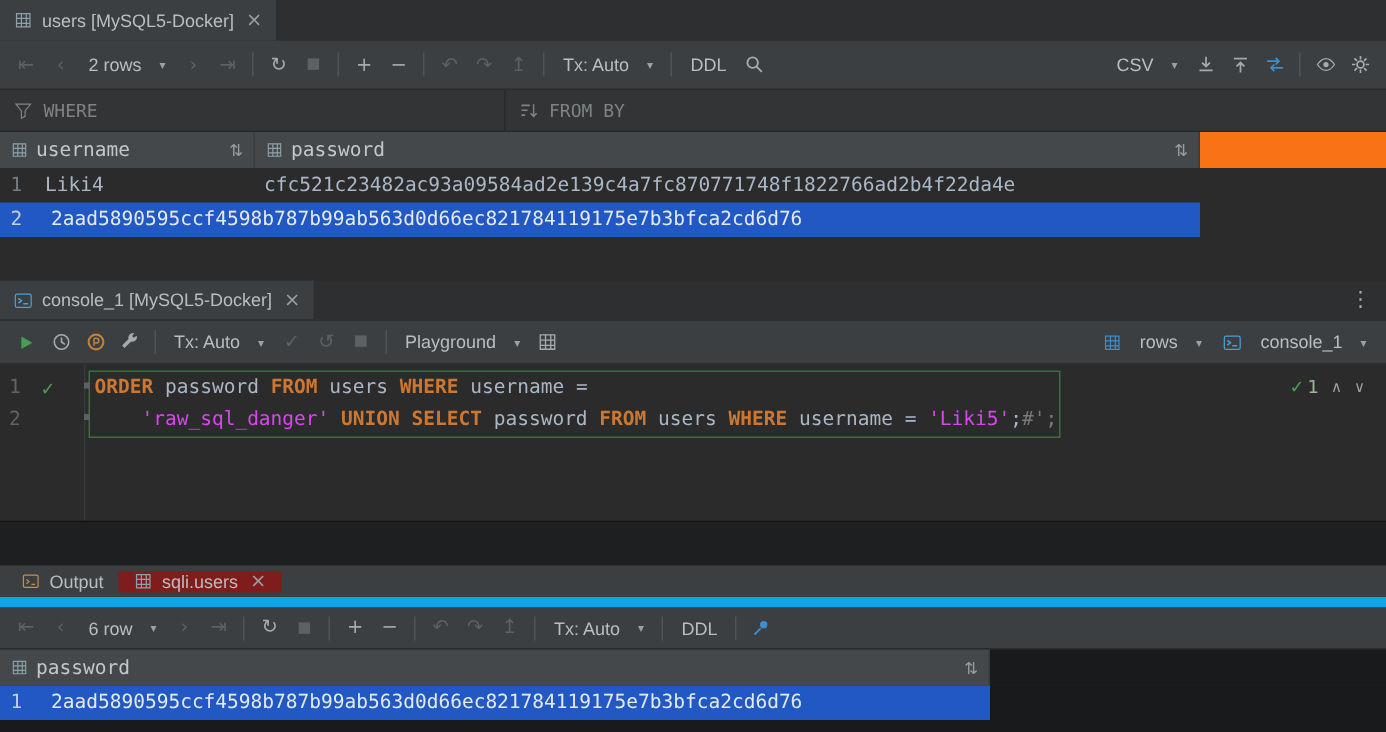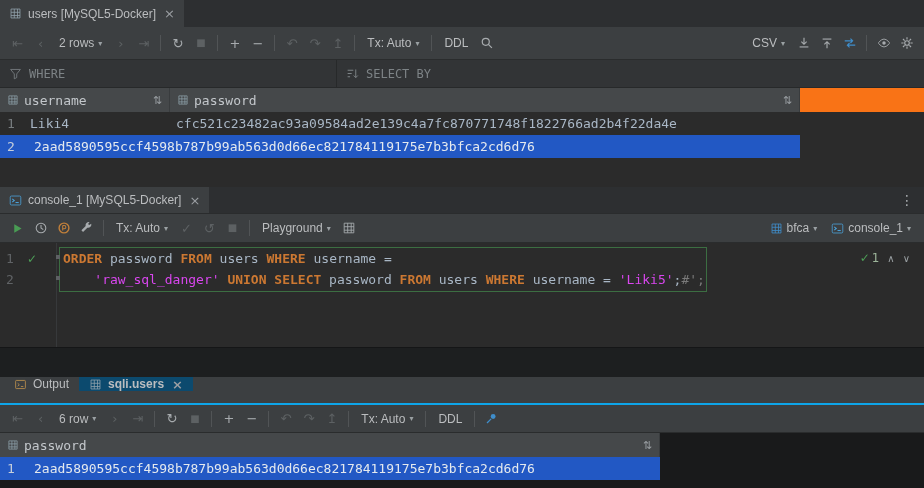--- a/index.html
+++ b/index.html
@@ -20,21 +20,21 @@
 
 
 .toolbar{background:#3c3f41;display:flex;align-items:center;padding:0 6px;border-bottom:1px solid #2a2c2d;flex:0 0 auto;}
 .toolbar.h33{height:33px;}
 .toolbar.h30{height:30px;border-top:1px solid #2a2c2d;}
 .toolbar.h28{height:28px;}
 .tbtn{min-width:23px;height:22px;display:flex;align-items:center;justify-content:center;color:#a7abae;font-family:"DejaVu Sans",sans-serif;font-size:13px;line-height:1;}
 .tbtn.disabled{color:#5d6163;}
 .tbtn.sm{font-size:10px;}
 .tsep{width:1px;height:16px;background:#515456;margin:0 5px;flex:0 0 auto;}
-.tlabel{display:flex;align-items:center;gap:4px;padding:0 7px;color:#bbbdbf;white-space:nowrap;}
+.tlabel{display:flex;align-items:center;gap:12px;padding:0 7px;color:#bbbdbf;white-space:nowrap;}
 .chev{font-size:8px;color:#9aa0a3;font-family:"DejaVu Sans",sans-serif;}
 .tspacer{flex:1;}
 .c-green{color:#499c54;}
 .c-blue{color:#3f8ecb;}
 .c-teal{color:#4aa0d8;}
 .c-orange{color:#c07f3a;}
 .c-amber{color:#c0934d;}
 .c-gridicon{color:#8fa0aa;}
 .c-dim{color:#7d8386;}
 
@@ -81,23 +81,23 @@
 .kw{color:#cc7832;font-weight:bold;}
 .pl{color:#a9b7c6;}
 .str{color:#d946ef;}
 .cmt{color:#7a7a7a;}
 .execwidget{position:absolute;top:8px;right:14px;display:flex;align-items:center;gap:8px;font-family:"DejaVu Sans",sans-serif;}
 .wcheck{color:#4d9f57;font-size:12px;font-weight:bold;}
 .wcount{color:#9db59a;font-size:12px;margin-left:-6px;}
 .wnav{color:#9aa0a3;font-size:10px;}
 
 
-.btabbar{height:28px;background:#3c3f41;display:flex;align-items:flex-start;border-bottom:2px solid #0ea5e9;flex:0 0 auto;padding-left:4px;}
+.btabbar{height:28px;background:#3c3f41;display:flex;align-items:center;border-bottom:7px solid #0ea5e9;flex:0 0 auto;padding-left:4px;}
 .btab{display:flex;align-items:center;gap:6px;padding:0 10px;color:#bbbdbf;}
-.btab.active{background:#0c4a6e;font-weight:bold;}
+.btab.active{background:#7f1d1d;}
 </style>
 </head>
 <body>
 
 <svg width="0" height="0" style="position:absolute">
   <defs>
     <symbol id="sym-grid" viewBox="0 0 16 16">
       <path d="M2.5 2.5h11v11h-11z" fill="none" stroke="currentColor"></path>
       <path d="M2.5 6.5h11M2.5 10.5h11M6.5 2.5v11M10.5 2.5v11" stroke="currentColor" fill="none"></path>
     </symbol>
@@ -244,21 +244,21 @@
     <div class="fcell where">
       <svg class="icn c-dim" width="13" height="13">
           <use href="#sym-funnel"></use>
         </svg>
       <span>WHERE</span>
     </div>
     <div class="fcell">
       <svg class="icn c-dim" width="13" height="13">
           <use href="#sym-orderby"></use>
         </svg>
-      <span>SELECT BY</span>
+      <span>FROM BY</span>
     </div>
   </div>
 
   <div class="gridhead">
     <div class="gh-cell gh-user">
       <svg class="icn c-gridicon" width="12" height="12">
           <use href="#sym-grid"></use>
         </svg>
       <span>username</span>
       <span class="sorticon">⇅</span>
@@ -342,21 +342,21 @@
     <span class="tbtn">
       <svg class="icn" width="14" height="14">
           <use href="#sym-grid"></use>
         </svg>
     </span>
     <span class="tspacer"></span>
     <span class="tlabel">
       <svg class="icn c-blue" width="13" height="13">
           <use href="#sym-grid"></use>
         </svg>
-      <span>bfca</span>
+      <span>rows</span>
       <span class="chev">▾</span>
     </span>
     <span class="tlabel">
       <svg class="icn c-teal" width="13" height="13">
           <use href="#sym-console"></use>
         </svg>
       <span>console_1</span>
       <span class="chev">▾</span>
     </span>
   </div>

